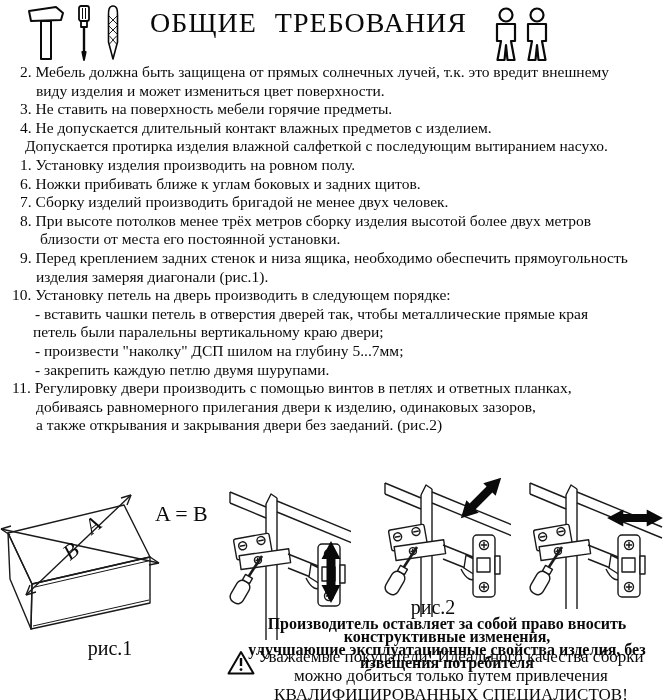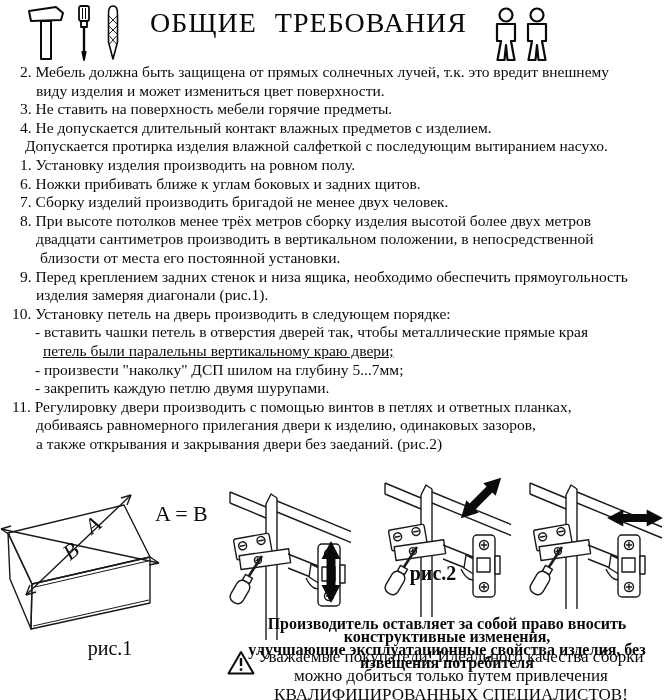--- a/index.html
+++ b/index.html
@@ -17,26 +17,26 @@
 
   
   .req-list{top:63px;left:0;right:0;font-size:15.5px;line-height:18.6px;}
   .ln{white-space:nowrap;}
   .ln-item {padding-left:20px;}
   .ln-item2{padding-left:12px;}
   .ln-cont {padding-left:36px;}
   .ln-cont8{padding-left:40px;}
   .ln-cont4{padding-left:25px;}
   .ln-dash {padding-left:35px;}
-  .ln-dashc{padding-left:43px;text-decoration:underline;}
+  .ln-dashc{padding-left:33px;}
 
   
   .fig-caption{font-size:20px;text-align:center;white-space:nowrap;}
   .cap1{top:637px;left:55px;width:110px;}
-  .cap2{top:562px;left:383px;width:100px;font-weight:bold;}
+  .cap2{top:596px;left:383px;width:100px;}
 
   
   .footnote{top:617px;left:230px;width:434px;text-align:center;
             font-size:16px;line-height:13px;font-weight:bold;}
   .warning-text{top:648px;left:258px;width:386px;text-align:center;
                 font-size:17px;line-height:18.8px;}
   .warning-tri{top:650px;left:227px;}
 </style>
 </head>
 <body>
@@ -127,21 +127,20 @@
 <div class="abs req-list">
     <div class="ln ln-item">2. Мебель должна быть защищена от прямых солнечных лучей, т.к. это вредит внешнему</div>
     <div class="ln ln-cont">виду изделия и может измениться цвет поверхности.</div>
     <div class="ln ln-item">3. Не ставить на поверхность мебели горячие предметы.</div>
     <div class="ln ln-item">4. Не допускается длительный контакт влажных предметов с изделием.</div>
     <div class="ln ln-cont4">Допускается протирка изделия влажной салфеткой с последующим вытиранием насухо.</div>
     <div class="ln ln-item">1. Установку изделия производить на ровном полу.</div>
     <div class="ln ln-item">6. Ножки прибивать ближе к углам боковых и задних щитов.</div>
     <div class="ln ln-item">7. Сборку изделий производить бригадой не менее двух человек.</div>
     <div class="ln ln-item">8. При высоте потолков менее трёх метров сборку изделия высотой более двух метров</div>
-    <div class="ln ln-cont">двадцати сантиметров производить в вертикальном положении, в непосредственной</div>
     <div class="ln ln-cont8">близости от места его постоянной установки.</div>
     <div class="ln ln-item">9. Перед креплением задних стенок и низа ящика, необходимо обеспечить прямоугольность</div>
     <div class="ln ln-cont">изделия замеряя диагонали (рис.1).</div>
     <div class="ln ln-item2">10. Установку петель на дверь производить в следующем порядке:</div>
     <div class="ln ln-dash">- вставить чашки петель в отверстия дверей так, чтобы металлические прямые края</div>
     <div class="ln ln-dashc">петель были паралельны вертикальному краю двери;</div>
     <div class="ln ln-dash">- произвести "наколку" ДСП шилом на глубину 5...7мм;</div>
     <div class="ln ln-dash">- закрепить каждую петлю двумя шурупами.</div>
     <div class="ln ln-item2">11. Регулировку двери производить с помощью винтов в петлях и ответных планках,</div>
     <div class="ln ln-cont">добиваясь равномерного прилегания двери к изделию, одинаковых зазоров,</div>

